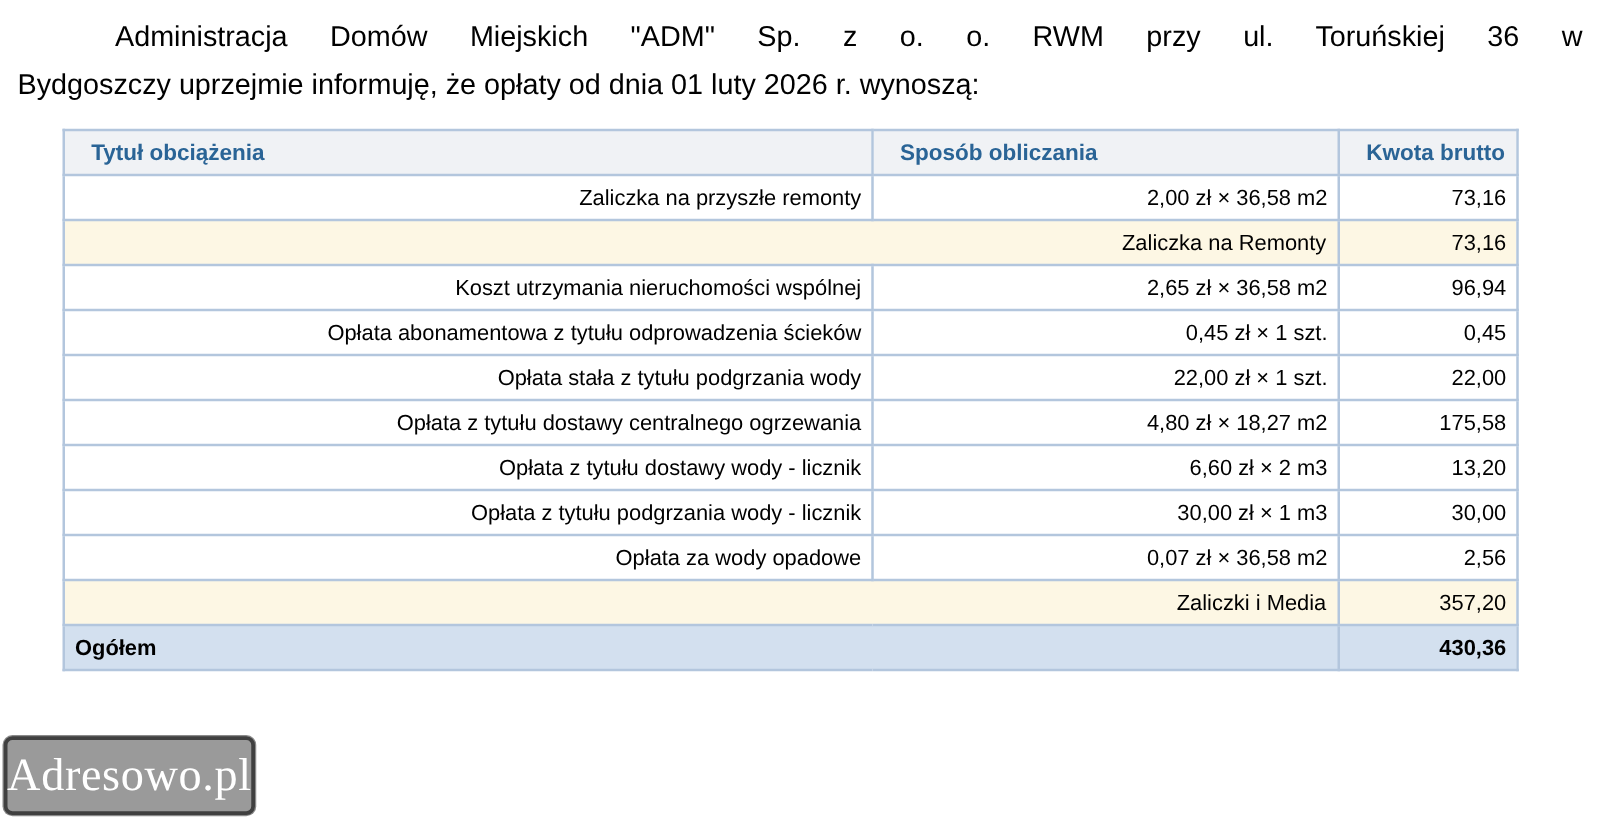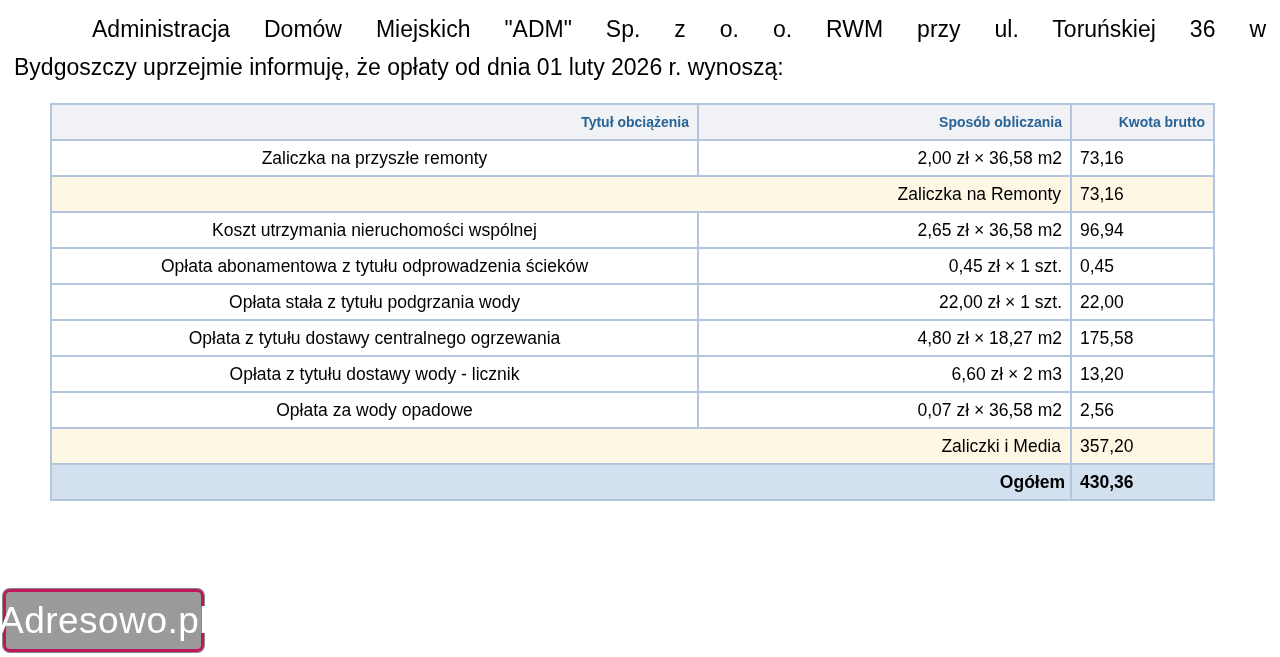--- a/index.html
+++ b/index.html
@@ -49,47 +49,48 @@
     border: 2px solid var(--border);
     height: 36px;
     padding: 0 8px;
     overflow: hidden;
     white-space: nowrap;
   }
   .fees-table th {
     background: var(--header-bg);
     color: var(--header-text);
     font-weight: bold;
-    font-size: 14px;
-    text-align: right;
+    font-size: 18px;
+    text-align: left;
     padding-left: 21px;
   }
-  .c-title { text-align: center; padding-left: 7px; margin-left: 33px; }
+  .c-title { text-align: right; padding-left: 7px; margin-left: 33px; }
   .c-calc  { text-align: right; padding-left: 7px; }
-  .c-amount { padding-right: 9px; }
+  .c-amount { text-align: right; padding-right: 9px; }
   .row-subtotal td { background: var(--subtotal-bg); margin-top: 12px; }
   .row-subtotal .c-label { text-align: right; padding-right: 9px; }
   .row-total td { background: var(--total-bg); font-weight: bold; }
-  .row-total .c-label { text-align: right; padding-right: 5px; margin-top: 24px; }
+  .row-total .c-label { text-align: left; padding-right: 5px; margin-top: 24px; }
   .watermark {
     position: absolute;
     left: 3px;
     top: 589px;
     width: 201px;
     height: 63px;
     background: var(--watermark-bg);
-    border: 3px solid #be185d;
+    border: 3px solid #404040;
     border-radius: 7px;
     box-shadow: 0 0 0 1px #8a8a8a;
     display: flex;
     align-items: center;
     justify-content: center;
     color: #ffffff;
     font-size: 37px;
     letter-spacing: 0.5px;
+    font-family: Liberation Serif, serif;
   }
 </style>
 </head>
 <body>
 
 <p class="intro">
   <span class="line1">Administracja Domów Miejskich "ADM" Sp. z o. o. RWM przy ul. Toruńskiej 36 w</span>
   <span class="line2">Bydgoszczy uprzejmie informuję, że opłaty od dnia 01 luty 2026 r. wynoszą:</span>
 </p>
 
@@ -135,20 +136,25 @@
         <td class="c-title">Opłata z tytułu dostawy centralnego ogrzewania</td>
         <td class="c-calc">4,80 zł × 18,27 m2</td>
         <td class="c-amount">175,58</td>
       </tr>
       <tr class="row-item">
         <td class="c-title">Opłata z tytułu dostawy wody - licznik</td>
         <td class="c-calc">6,60 zł × 2 m3</td>
         <td class="c-amount">13,20</td>
       </tr>
       <tr class="row-item">
+        <td class="c-title">Opłata z tytułu podgrzania wody - licznik</td>
+        <td class="c-calc">30,00 zł × 1 m3</td>
+        <td class="c-amount">30,00</td>
+      </tr>
+      <tr class="row-item">
         <td class="c-title">Opłata za wody opadowe</td>
         <td class="c-calc">0,07 zł × 36,58 m2</td>
         <td class="c-amount">2,56</td>
       </tr>
       <tr class="row-subtotal">
         <td class="c-label" colspan="2">Zaliczki i Media</td>
         <td class="c-amount">357,20</td>
       </tr>
       <tr class="row-total">
         <td class="c-label" colspan="2">Ogółem</td>

